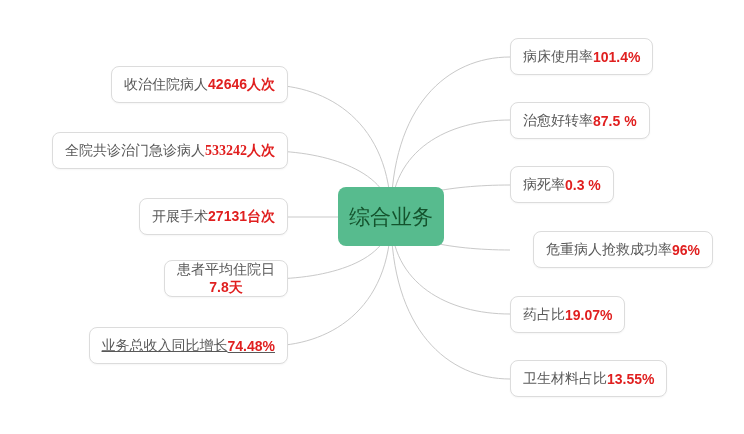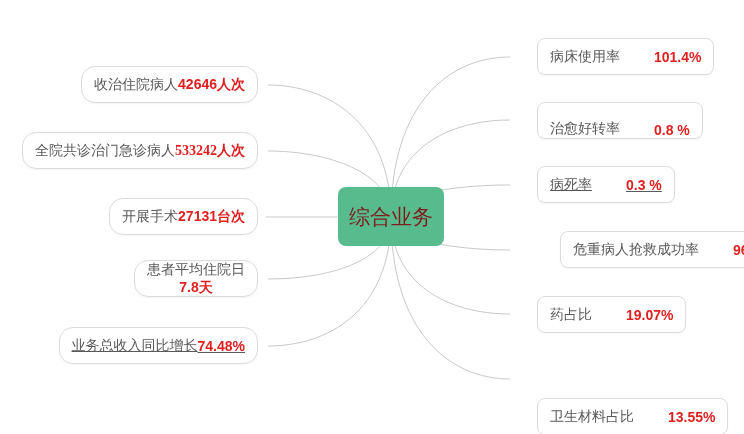--- a/index.html
+++ b/index.html
@@ -33,27 +33,27 @@
     white-space:nowrap;
     box-shadow:0 1px 2px rgba(0,0,0,0.04);
   }
   .node .val{color:var(--value-red);font-weight:700;}
   .node.center{
     left:338px;top:187px;width:106px;height:59px;
     justify-content:center;
     background:var(--center-bg);
     border:none;
     border-radius:8px;
-    color:#7f1d1d;
+    color:#14532d;
     font-size:21px;
     box-shadow:none;
     padding:0;
   }
-  .node.right-col{left:537px;gap:34px;}
-  .node.left-col{right:486px;border-radius:14px;}
+  .node.right-col{left:510px;}
+  .node.left-col{right:456px;}
 </style>
 </head>
 <body>
 
 <div class="canvas">
 
   <svg class="links" width="744" height="434" viewBox="0 0 744 434" aria-hidden="true">
     <path d="M391,217 C391,122 327,85 268,85"></path>
     <path d="M391,217 C391,172 327,151 268,151"></path>
     <path d="M391,217 L266,217"></path>
@@ -87,34 +87,34 @@
     <span>业务总收入同比增长</span>
       <span class="val">74.48%</span>
   </div>
 
   <div class="node center">综合业务</div>
 
   <div class="node right-col" style="top:38px;">
     <span>病床使用率</span>
       <span class="val">101.4%</span>
   </div>
-  <div class="node right-col" style="top:102px;align-items:flex-end;">
+  <div class="node right-col" style="top:102px;">
     <span>治愈好转率</span>
-      <span class="val">0.8 %</span>
+      <span class="val">87.5 %</span>
   </div>
-  <div class="node right-col" style="top:166px;text-decoration:underline;">
+  <div class="node right-col" style="top:166px;">
     <span>病死率</span>
       <span class="val">0.3 %</span>
   </div>
   <div class="node right-col" style="top:231px;margin-left:23px;">
     <span>危重病人抢救成功率</span>
       <span class="val">96%</span>
   </div>
   <div class="node right-col" style="top:296px;">
     <span>药占比</span>
       <span class="val">19.07%</span>
   </div>
-  <div class="node right-col" style="top:360px;margin-top:38px;">
+  <div class="node right-col" style="top:360px;">
     <span>卫生材料占比</span>
       <span class="val">13.55%</span>
   </div>
 
 </div>
 
 </body></html>

